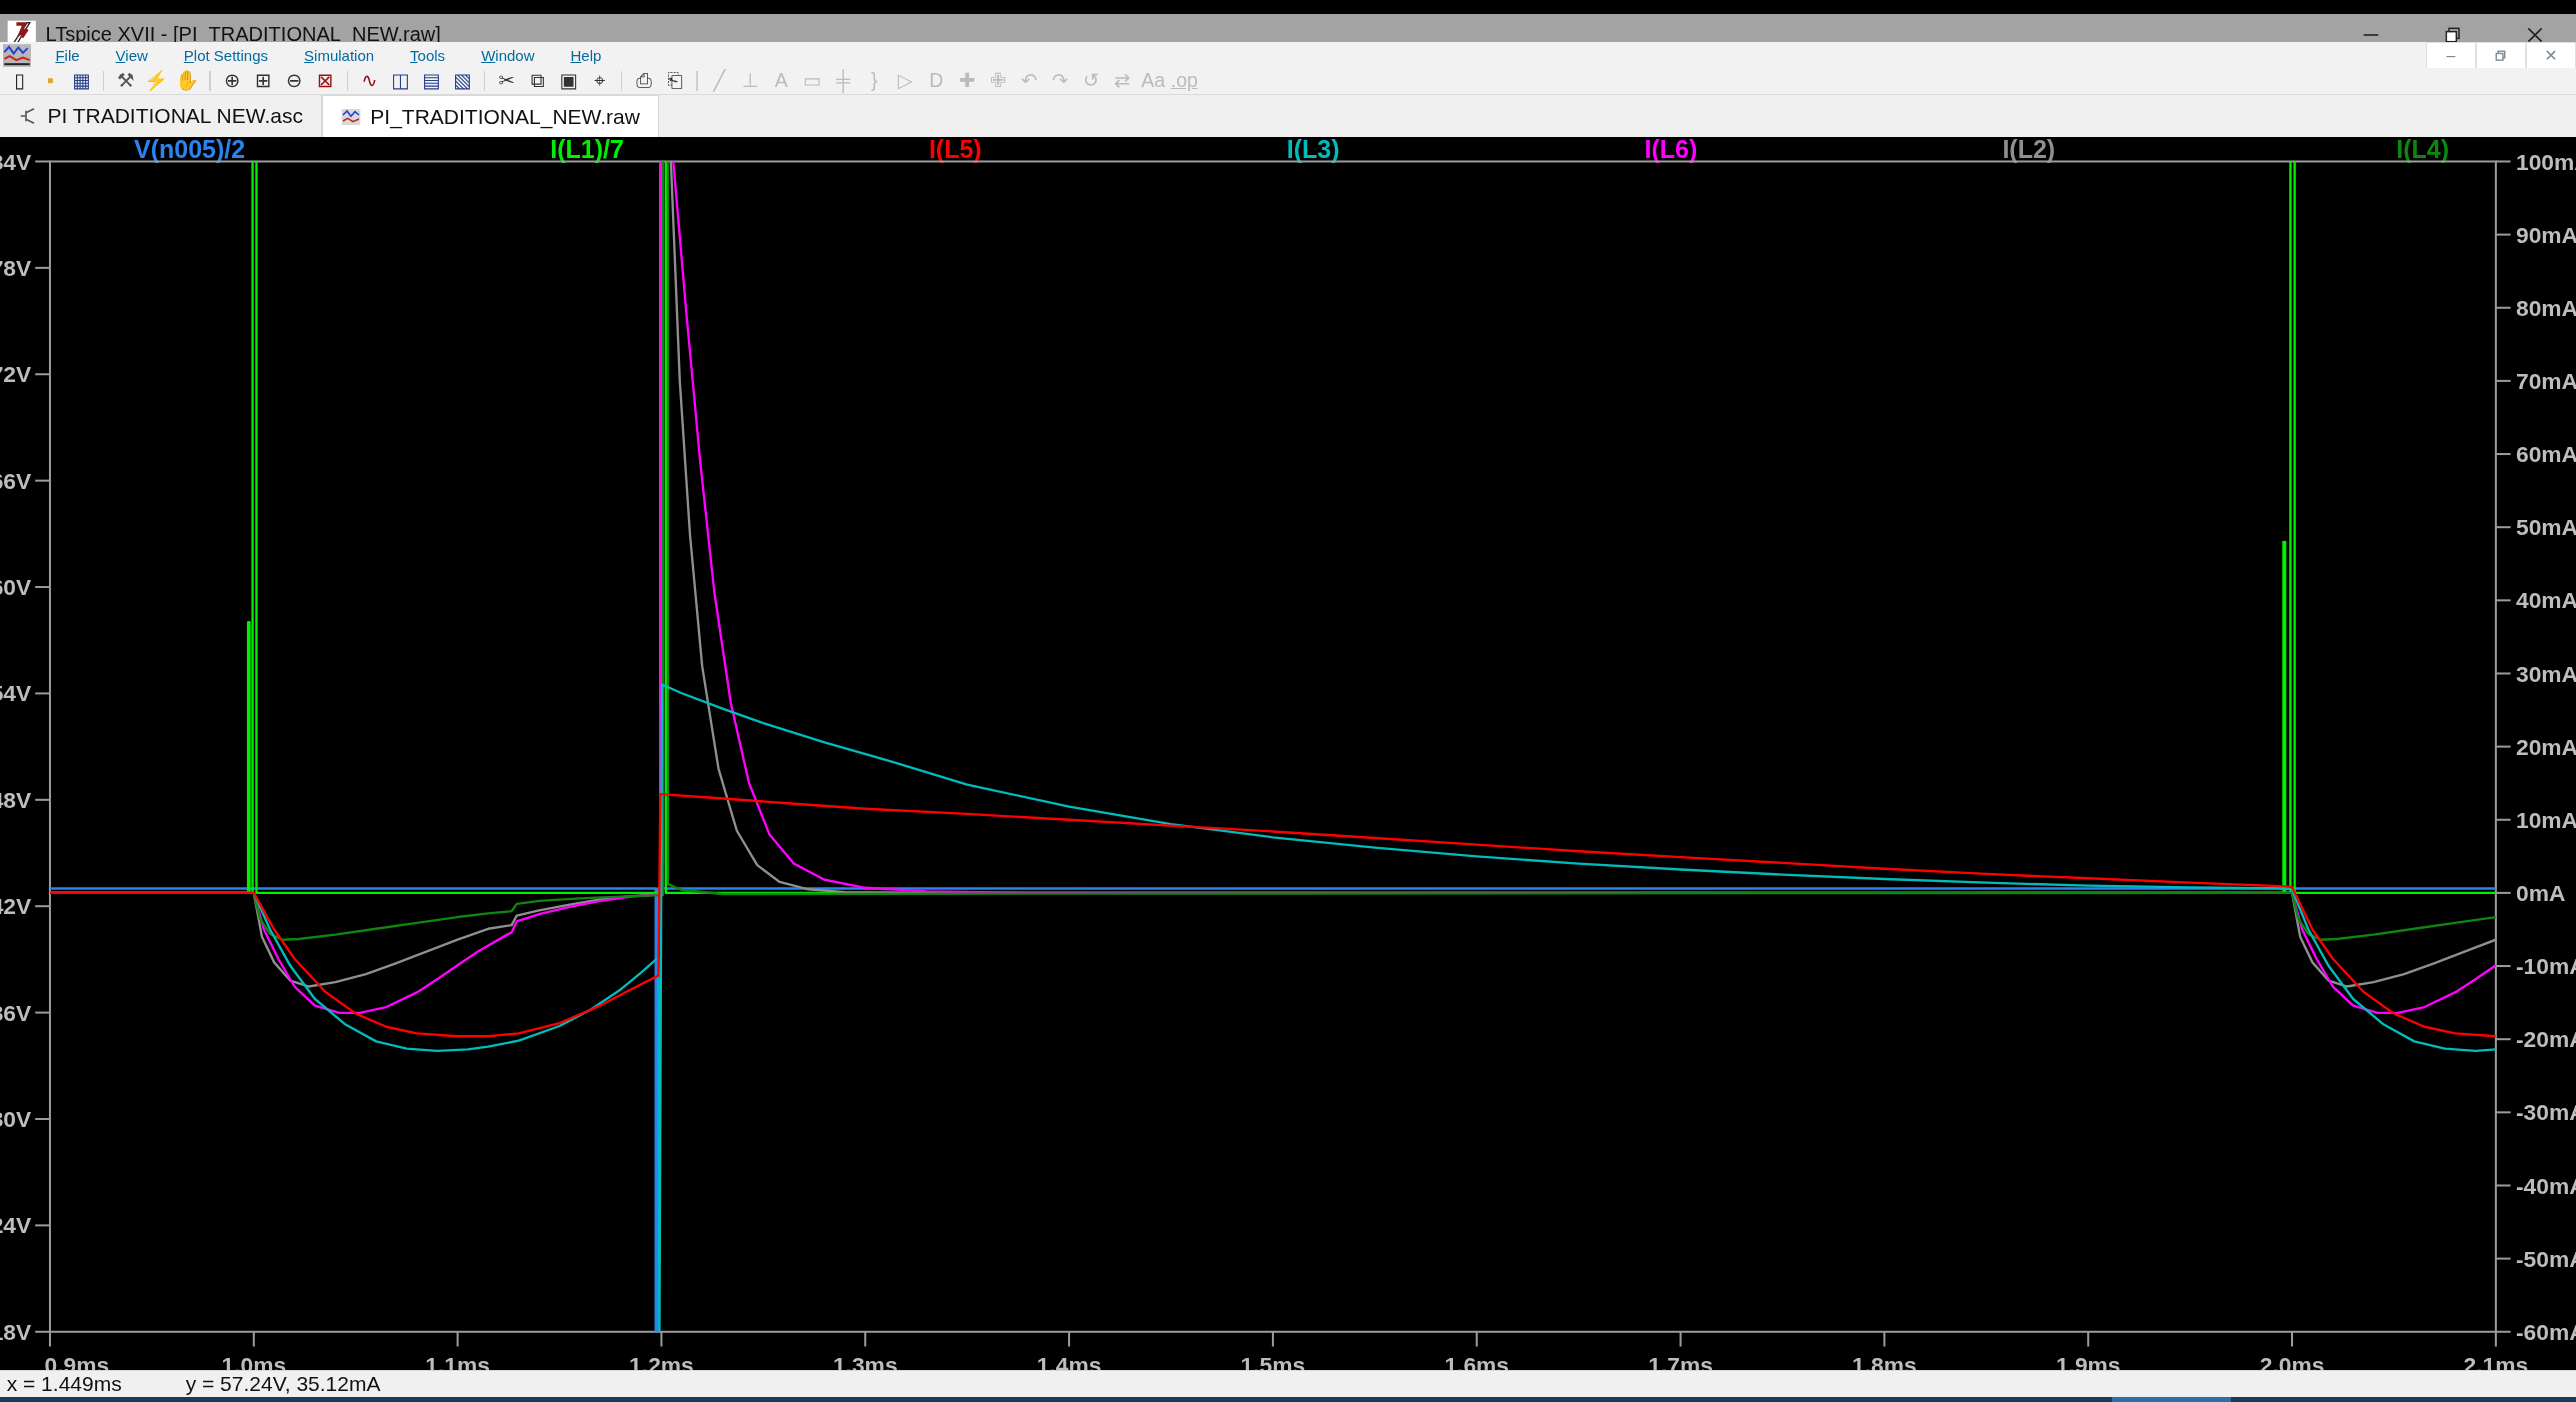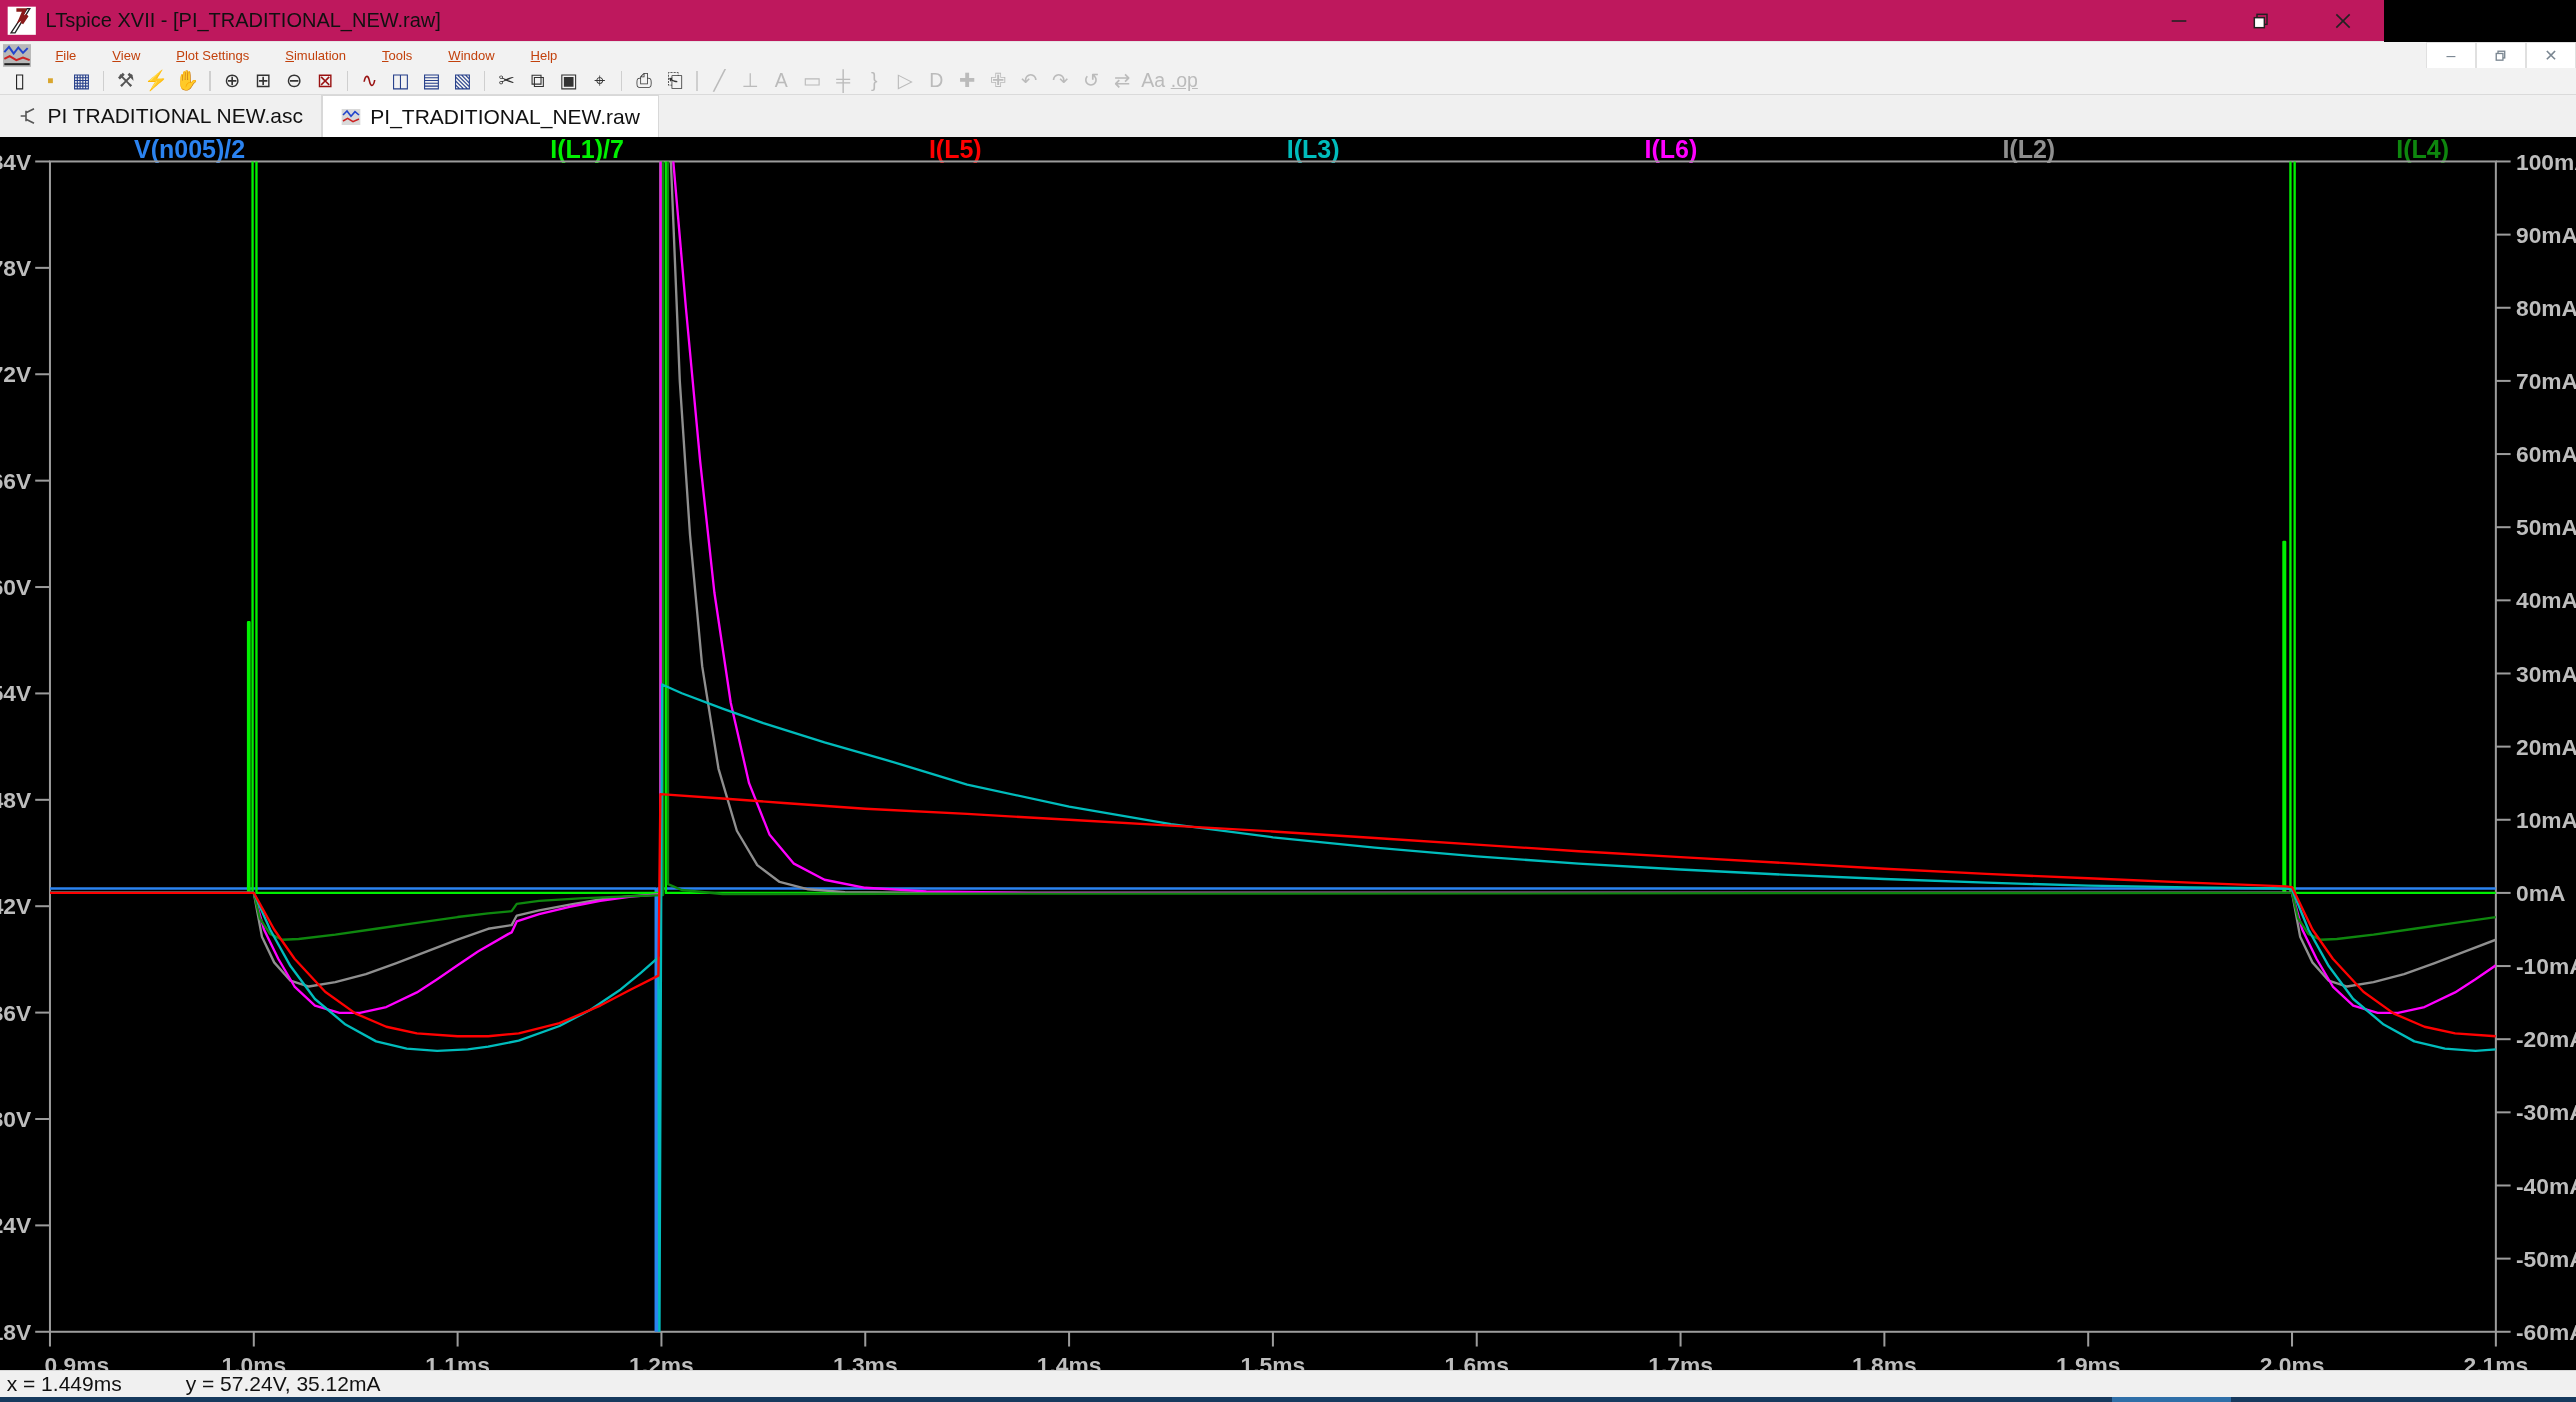--- a/index.html
+++ b/index.html
@@ -1,28 +1,28 @@
 <!DOCTYPE html>
 <html style="font-size:10.7px"><head>
 <meta charset="utf-8">
 <style>
   html,body{margin:0;padding:0}
   body{width:2576px;height:1402px;overflow:hidden;background:#000;
        font-family:"Liberation Sans",sans-serif;position:relative}
   
-  .titlebar{position:absolute;left:0;top:0;width:2384px;height:42px;background:#be185d;
+  .titlebar{position:absolute;left:0;top:14px;width:2576px;height:42px;background:#a3a3a3;
             display:flex;align-items:center;border-bottom:0.7px solid #e5e5e5;box-sizing:border-box}
   .app-icon{width:29.5px;height:29.5px;margin:0 9.4px 0 6.7px}
   .title-text{font-size:20px;color:#111}
   .win-controls{margin-left:auto;display:flex}
   .win-btn{width:82px;height:42px;display:flex;align-items:center;justify-content:center}
   .menubar{position:absolute;left:0;top:42px;width:2576px;height:27px;background:#f2f2f2;
            display:flex;align-items:center}
   .child-icon{width:28px;height:23px;margin:0 6.7px 0 2.7px}
-  .menu-item{font-size:13px;color:#c2410c;padding:0 18px;height:27px;line-height:27px}
+  .menu-item{font-size:15px;color:#0369a1;padding:0 18px;height:27px;line-height:27px}
   .menu-item u{text-decoration:underline}
   .mdi-controls{margin-left:auto;display:flex;background:#fff;height:27px}
   .mdi-btn{width:48px;height:25.5px;border:0.7px solid #e0e0e0;background:#fff;display:flex;
            align-items:center;justify-content:center;color:#7a8691;font-size:16px}
   .toolbar{position:absolute;left:0;top:68px;width:2576px;height:27px;background:#f2f2f2;
            border-bottom:0.7px solid #dadada;box-sizing:border-box;display:flex;align-items:center;padding-left:4px}
   .tbtn{width:31px;height:25.5px;line-height:24px;text-align:center;font-size:19.5px}
   .tsep{width:1.3px;height:20px;background:#cfcfcf;margin:0 6px}
   .tabsrow{position:absolute;left:0;top:95px;width:2576px;height:42px;background:#f0f0f0;display:flex}
   .tab{display:flex;align-items:center;padding:0 18px;font-size:21px;color:#111;height:42px;box-sizing:border-box}

